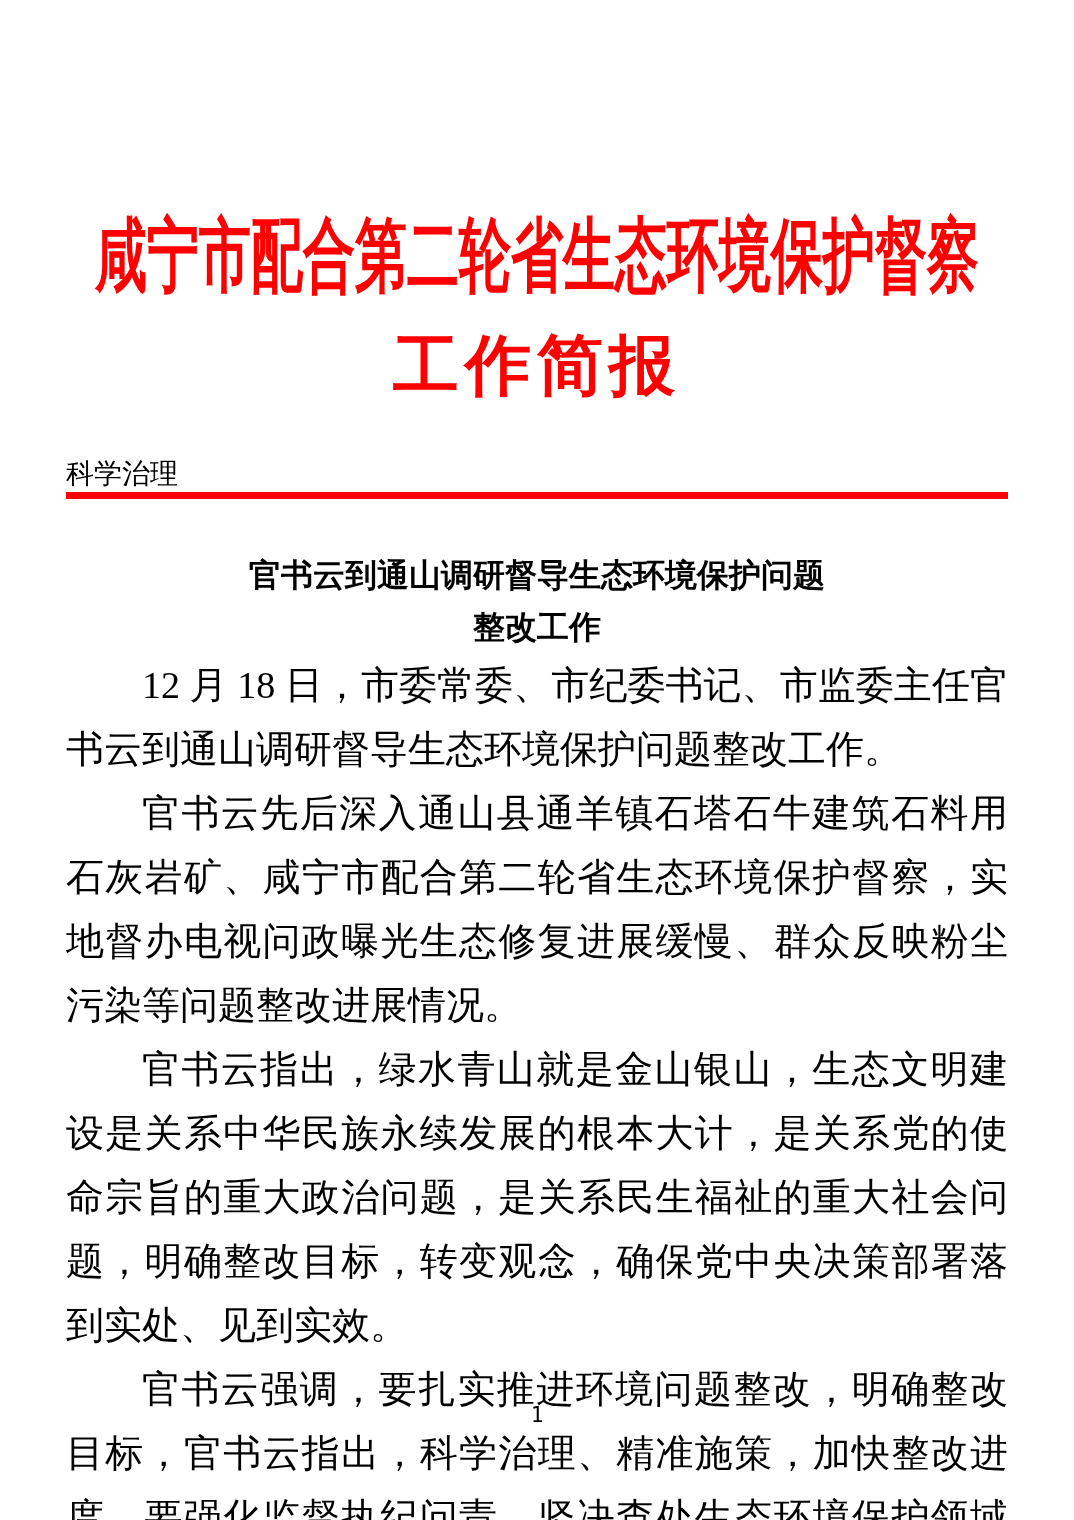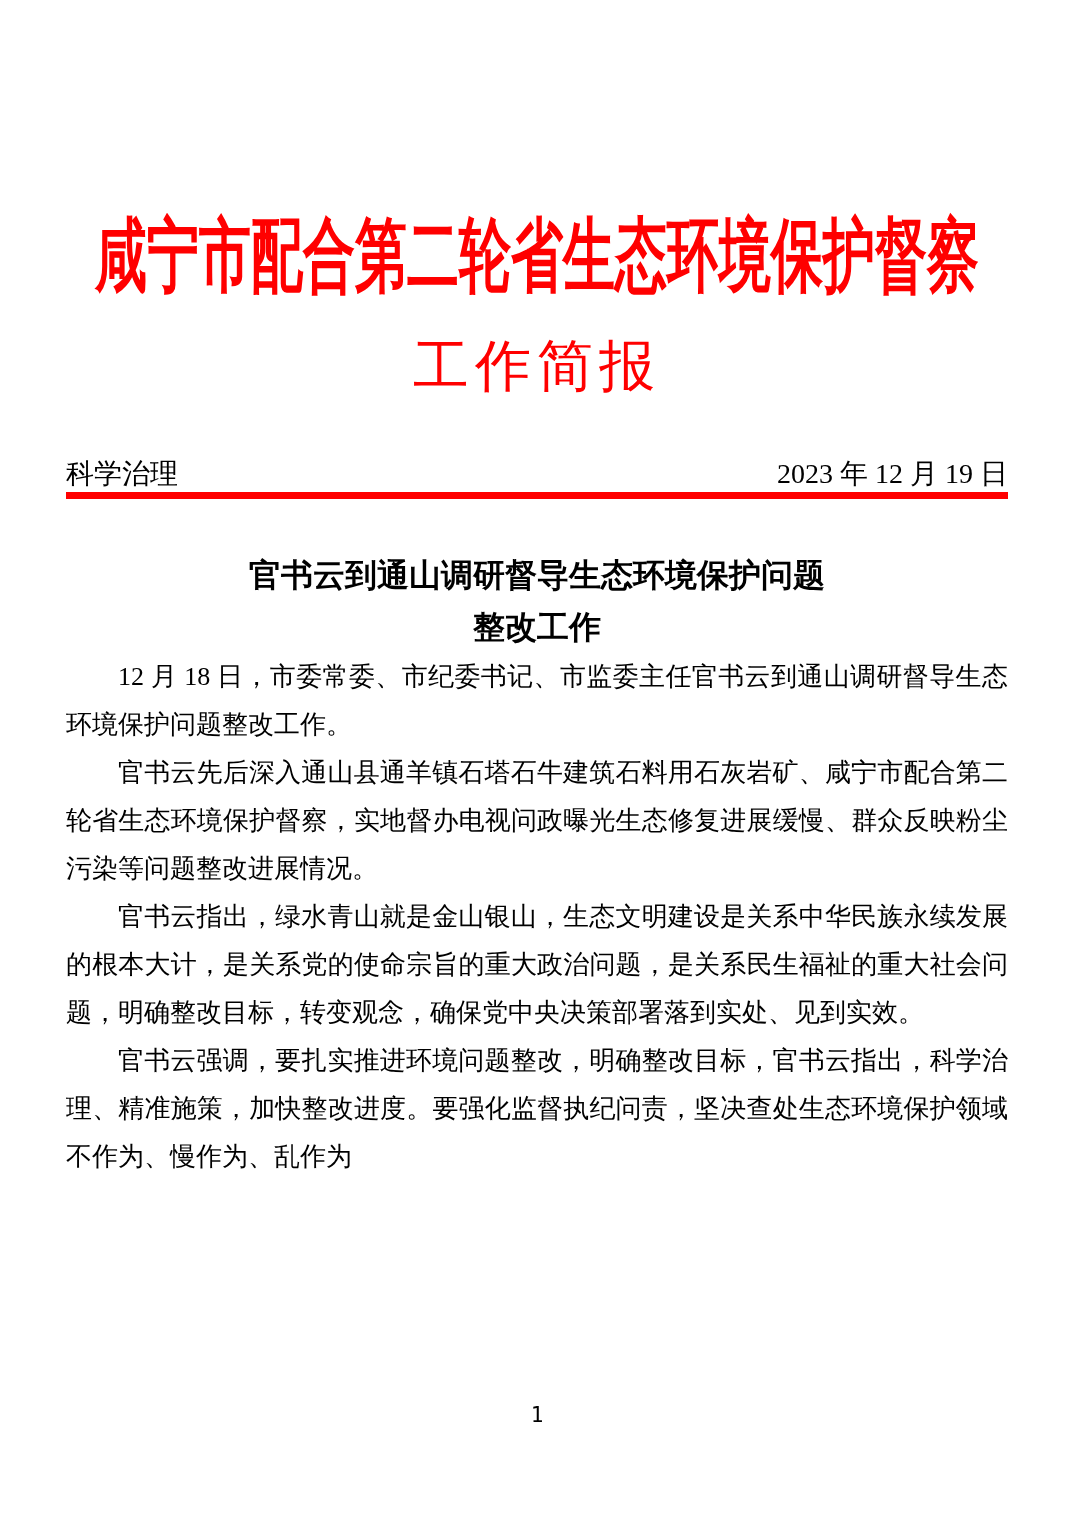--- a/index.html
+++ b/index.html
@@ -31,22 +31,22 @@
     line-height: 90px;
     white-space: nowrap;
     transform: scaleY(1.55);
     transform-origin: 50% 50%;
     letter-spacing: 0px;
   }
   .masthead-title2 {
     margin-top: 14px;
     text-align: center;
     color: #ff0000;
-    font-weight: normal;
-    font-size: 56px;
+    font-weight: bold;
+    font-size: 66px;
     line-height: 100px;
     letter-spacing: 6px;
   }
   .issue-line {
     margin-top: 24px;
     text-align: center;
     font-size: 27px;
     line-height: 30px;
     letter-spacing: 1px;
   }
@@ -68,22 +68,22 @@
     margin: 50px 0 0 0;
     text-align: center;
     font-size: 32px;
     line-height: 52px;
     font-weight: bold;
     letter-spacing: 0px;
   }
   .article-heading .h-line { display: block; }
   .body-para {
     margin: 0;
-    font-size: 26px;
-    line-height: 48px;
+    font-size: 38px;
+    line-height: 64px;
     text-align: justify;
     text-indent: 2em;
     line-break: strict;
     letter-spacing: 0px;
   }
   
   .page-footer {
     position: absolute;
     top: 1400px;
     left: 0;
@@ -98,21 +98,20 @@
 <body>
 
 <div class="page">
   <div class="content">
 
     <header>
       <div class="masthead-title1">咸宁市配合第二轮省生态环境保护督察</div>
       <div class="masthead-title2">工作简报</div>
       <div class="info-row">
         <span>科学治理</span>
-        <span>2023 年 12 月 19 日</span>
       </div>
       <div class="red-rule"></div>
     </header>
 
     <main>
       <h1 class="article-heading">
         <span class="h-line">官书云到通山调研督导生态环境保护问题</span>
         <span class="h-line">整改工作</span>
       </h1>
       <p class="body-para">12 月 18 日，市委常委、市纪委书记、市监委主任官书云到通山调研督导生态环境保护问题整改工作。</p>

